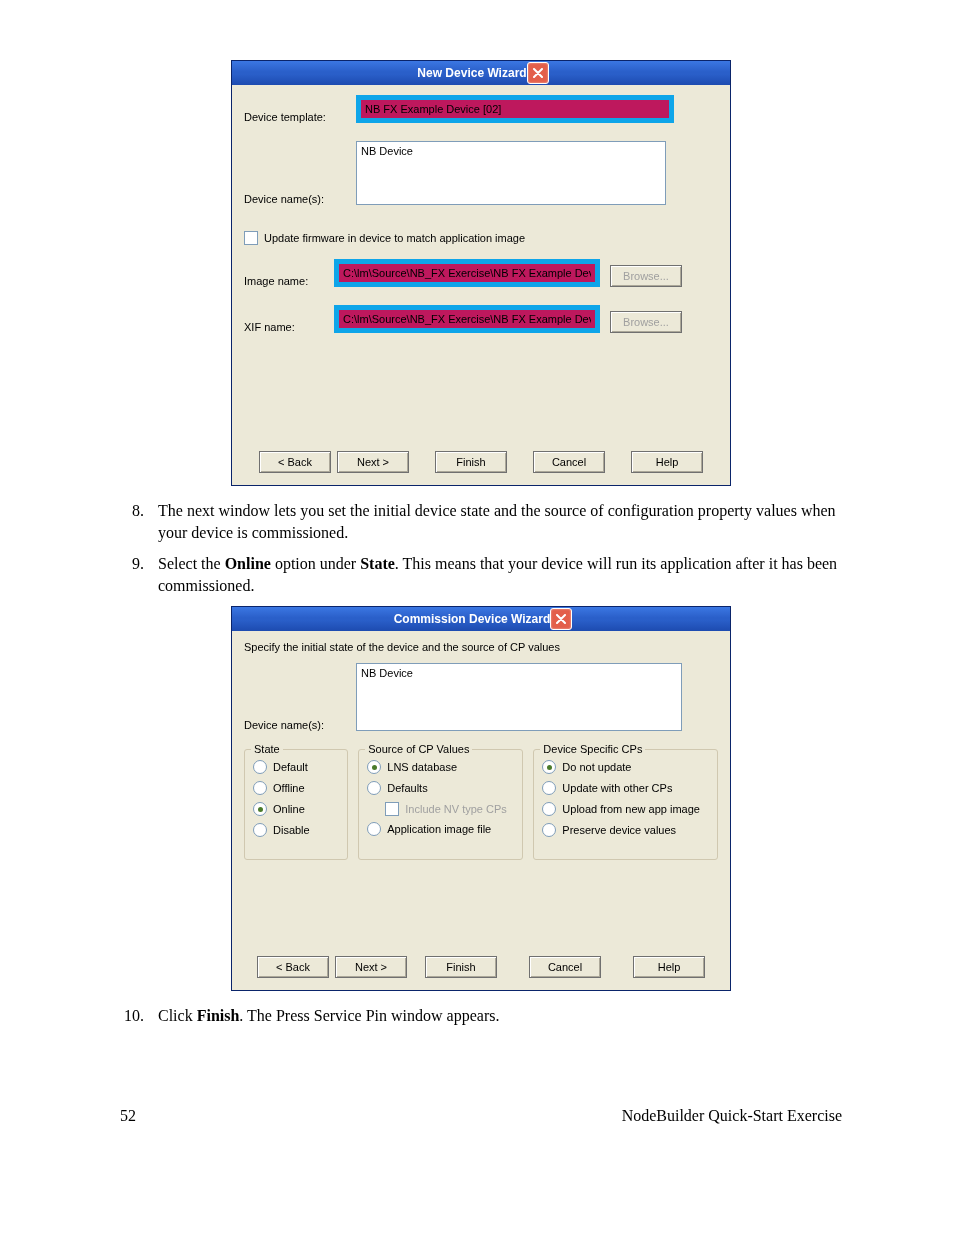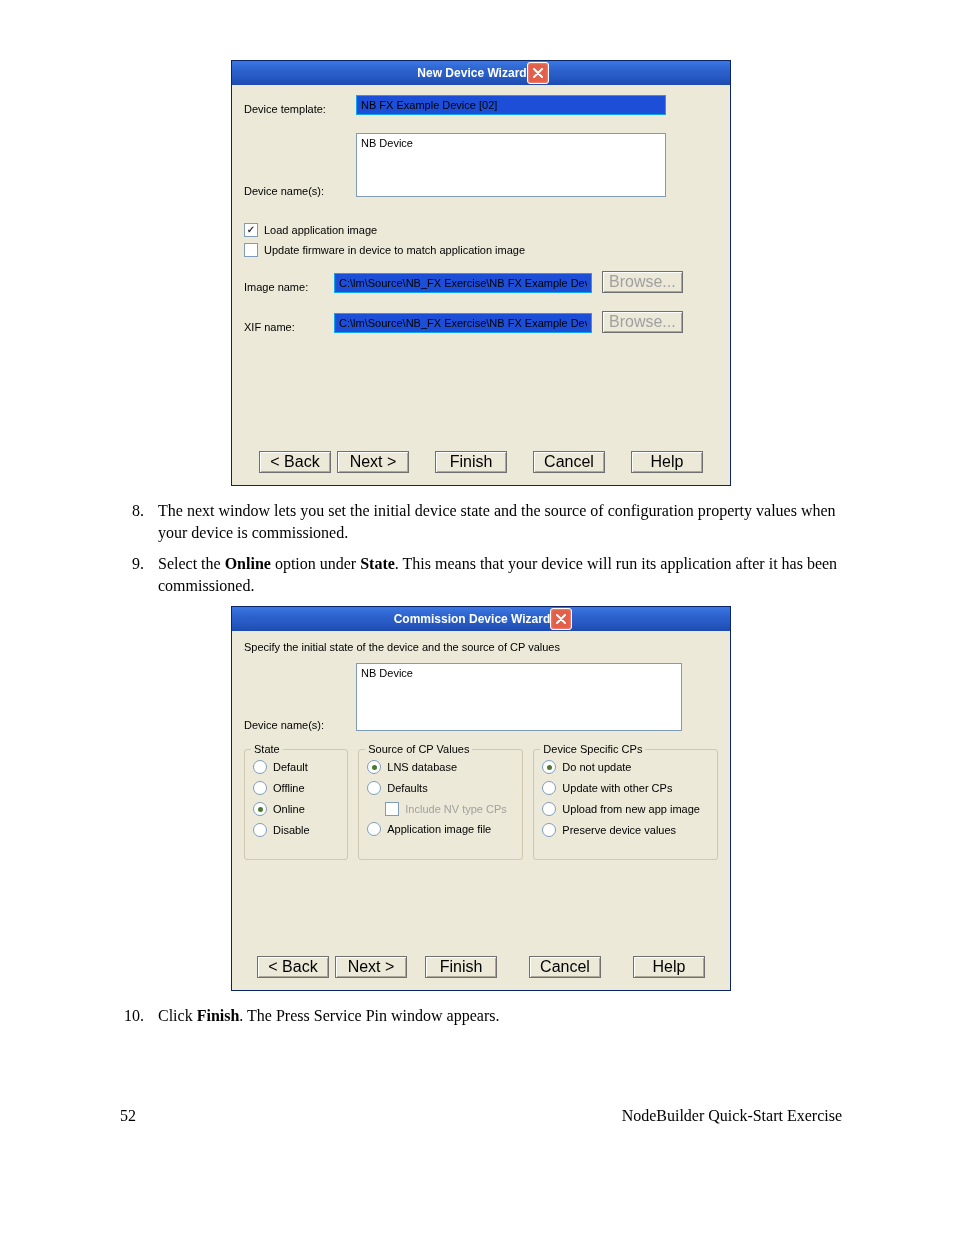--- a/index.html
+++ b/index.html
@@ -59,22 +59,22 @@
     display: flex;
     align-items: flex-end;
     margin-bottom: 18px;
   }
   .label-col {
     width: 112px;
     padding-top: 3px;
     font-size: 11px;
   }
   .text-input {
-    border: 1px solid #0ea5e9;
-    background: #1d4ed8;
+    border: 5px solid #0ea5e9;
+    background: #be185d;
     font-family: Tahoma, sans-serif;
     font-size: 11px;
     padding: 2px 4px;
     height: 14px;
   }
   .list-box {
     border: 1px solid #7f9db9;
     background: #fff;
     padding: 3px 4px;
     font-size: 11px;
@@ -97,21 +97,21 @@
     font-size: 10px;
     line-height: 10px;
   }
   .checkbox-box.checked::after {
     content: "✓";
     color: #333;
     font-weight: bold;
   }
   .btn {
     font-family: Tahoma, sans-serif;
-    font-size: 16px;
+    font-size: 11px;
     height: 22px;
     min-width: 72px;
     border: 1px solid #707070;
     background: #ece9d8;
     box-shadow: inset 1px 1px 0 #fff, inset -1px -1px 0 #aca899;
     padding: 0 6px;
     display: inline-flex;
     align-items: center;
     justify-content: center;
   }
@@ -203,24 +203,20 @@
 
       <div class="row">
         <div class="label-col">Device name(s):</div>
         <div class="list-box" style="width:300px;height:56px">
           <span>NB Device</span>
         </div>
       </div>
 
       <div style="height:8px"></div>
 
-      <div class="checkbox-row">
-        <span class="checkbox-box checked"></span>
-        <span>Load application image</span>
-      </div>
       <div class="checkbox-row">
         <span class="checkbox-box"></span>
         <span>Update firmware in device to match application image</span>
       </div>
 
       <div style="height:8px"></div>
 
       <div class="row">
         <div class="label-col" style="width:90px">Image name:</div>
         <input class="text-input" style="width: 248px;" value="C:\lm\Source\NB_FX Exercise\NB FX Example Device\De">

